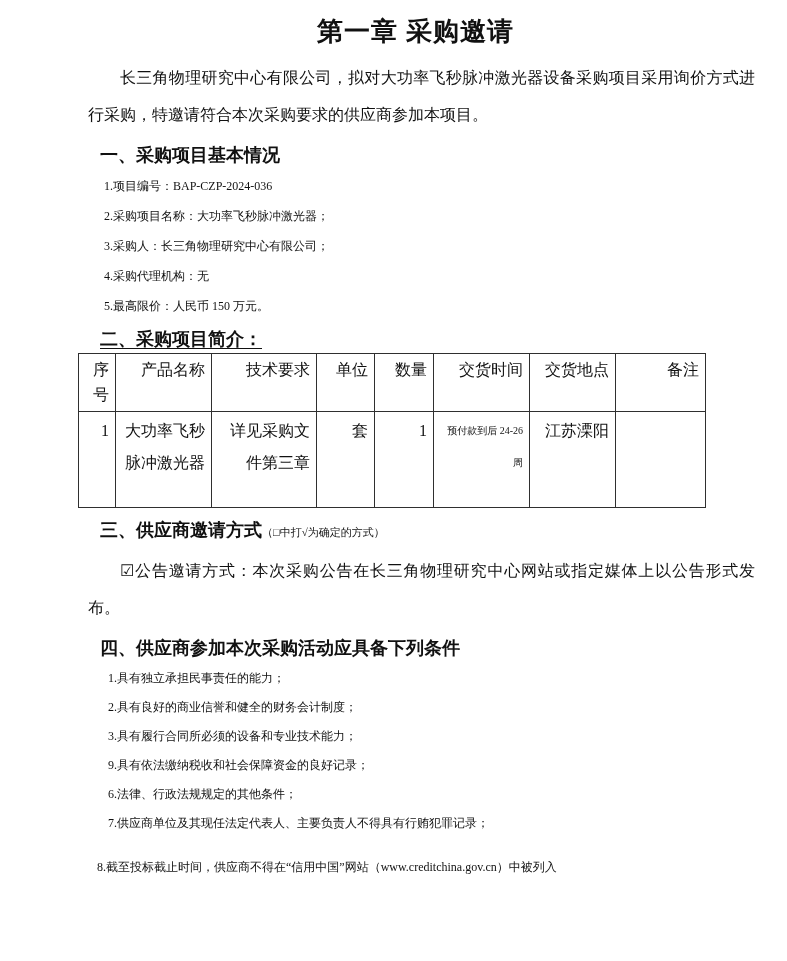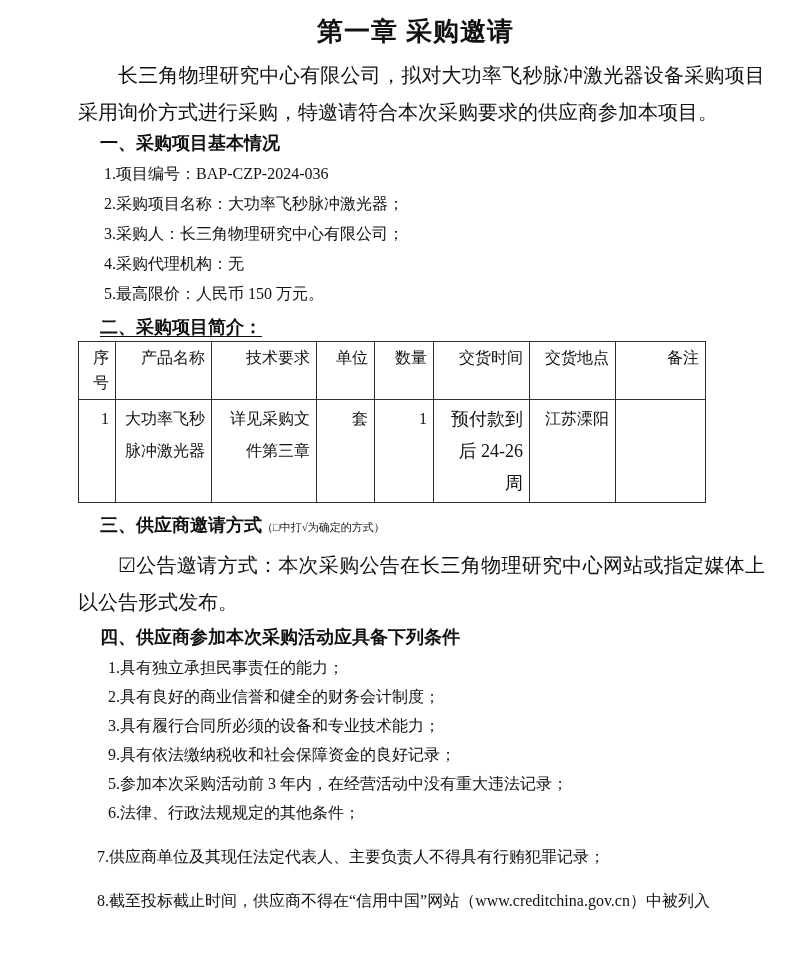--- a/index.html
+++ b/index.html
@@ -14,60 +14,60 @@
     padding: 13px 22px 0 78px;
   }
   .doc-title {
     font-family: "Liberation Sans", "DejaVu Sans", sans-serif;
     font-size: 26px; font-weight: bold; line-height: 36px;
     text-align: center; margin: 0 0 8px 0; letter-spacing: 1px;
     
     margin-left: -12px;
   }
   .body-para {
-    font-size: 20px; line-height: 37px;
-    text-indent: 2em; margin: 0; text-align: justify;
+    font-size: 16px; line-height: 37px;
+    text-indent: 2em; margin: 10px; text-align: justify;
     line-break: strict;
     font-family: Liberation Serif, serif;
   }
   .sec-heading {
     font-family: "Liberation Sans", "DejaVu Sans", sans-serif;
     font-size: 18px; font-weight: bold; line-height: 24px;
     margin: 0 0 0 22px;
   }
   .sec-heading .note {
     font-family: "Liberation Serif", "DejaVu Serif", serif;
     font-weight: normal; font-size: 11px;
   }
   .underlined { text-decoration: underline; text-underline-offset: 3px; }
   .mt6 { margin-top: 6px; }
   .mt10 { margin-top: 10px; }
   .mt4 { margin-top: 4px; }
   .num-list { margin: 4px 0 0 0; padding: 0; list-style: none; }
   .num-list li {
-    font-size: 16px; line-height: 30px; margin: 0 0 0 26px;
+    font-size: 12px; line-height: 30px; margin: 0 0 0 26px;
   }
   .s4 li { line-height: 29px; margin-left: 30px; }
   .s4 li:nth-child(n+7) { margin-left: 19px; margin-top: 15px; }
   .opt-para { margin-top: 8px; }
   .opt-para2 { margin-top: 6px; }
   table.products-table {
     border-collapse: collapse; table-layout: fixed;
     width: 627px; margin-top: 2px;
     font-size: 16px;
   }
   .products-table th, .products-table td {
     border: 1.5px solid #2f2f2f;
     text-align: right; vertical-align: top;
     padding: 3px 6px;
     font-weight: normal;
   }
   .products-table th { line-height: 25px; height: 58px; }
   .products-table td { line-height: 32px; height: 96px; }
-  .products-table td:nth-child(6) { font-size: 18px; }
+  .products-table td:nth-child(6) { font-size: 10px; }
   .c1 { width: 37px; } .c2 { width: 96px; } .c3 { width: 105px; }
   .c4 { width: 58px; } .c5 { width: 59px; } .c6 { width: 96px; }
   .c7 { width: 86px; } .c8 { width: 90px; }
 </style>
 </head>
 <body>
 
 <div class="page">
 
   <h1 class="doc-title">第一章 采购邀请</h1>
@@ -126,19 +126,18 @@
 
   <p class="body-para opt-para">☑公告邀请方式：本次采购公告在长三角物理研究中心网站或指定媒体上以公告形式发布。</p>
 
 
   <h2 class="sec-heading mt4">四、供应商参加本次采购活动应具备下列条件</h2>
   <ul class="num-list s4">
     <li>1.具有独立承担民事责任的能力；</li>
     <li>2.具有良好的商业信誉和健全的财务会计制度；</li>
     <li>3.具有履行合同所必须的设备和专业技术能力；</li>
     <li>9.具有依法缴纳税收和社会保障资金的良好记录；</li>
-    <li>5.参加本次采购活动前 3 年内，在经营活动中没有重大违法记录；</li>
     <li>6.法律、行政法规规定的其他条件；</li>
     <li>7.供应商单位及其现任法定代表人、主要负责人不得具有行贿犯罪记录；</li>
     <li>8.截至投标截止时间，供应商不得在“信用中国”网站（www.creditchina.gov.cn）中被列入</li>
   </ul>
 
 </div>
 
 </body></html>

